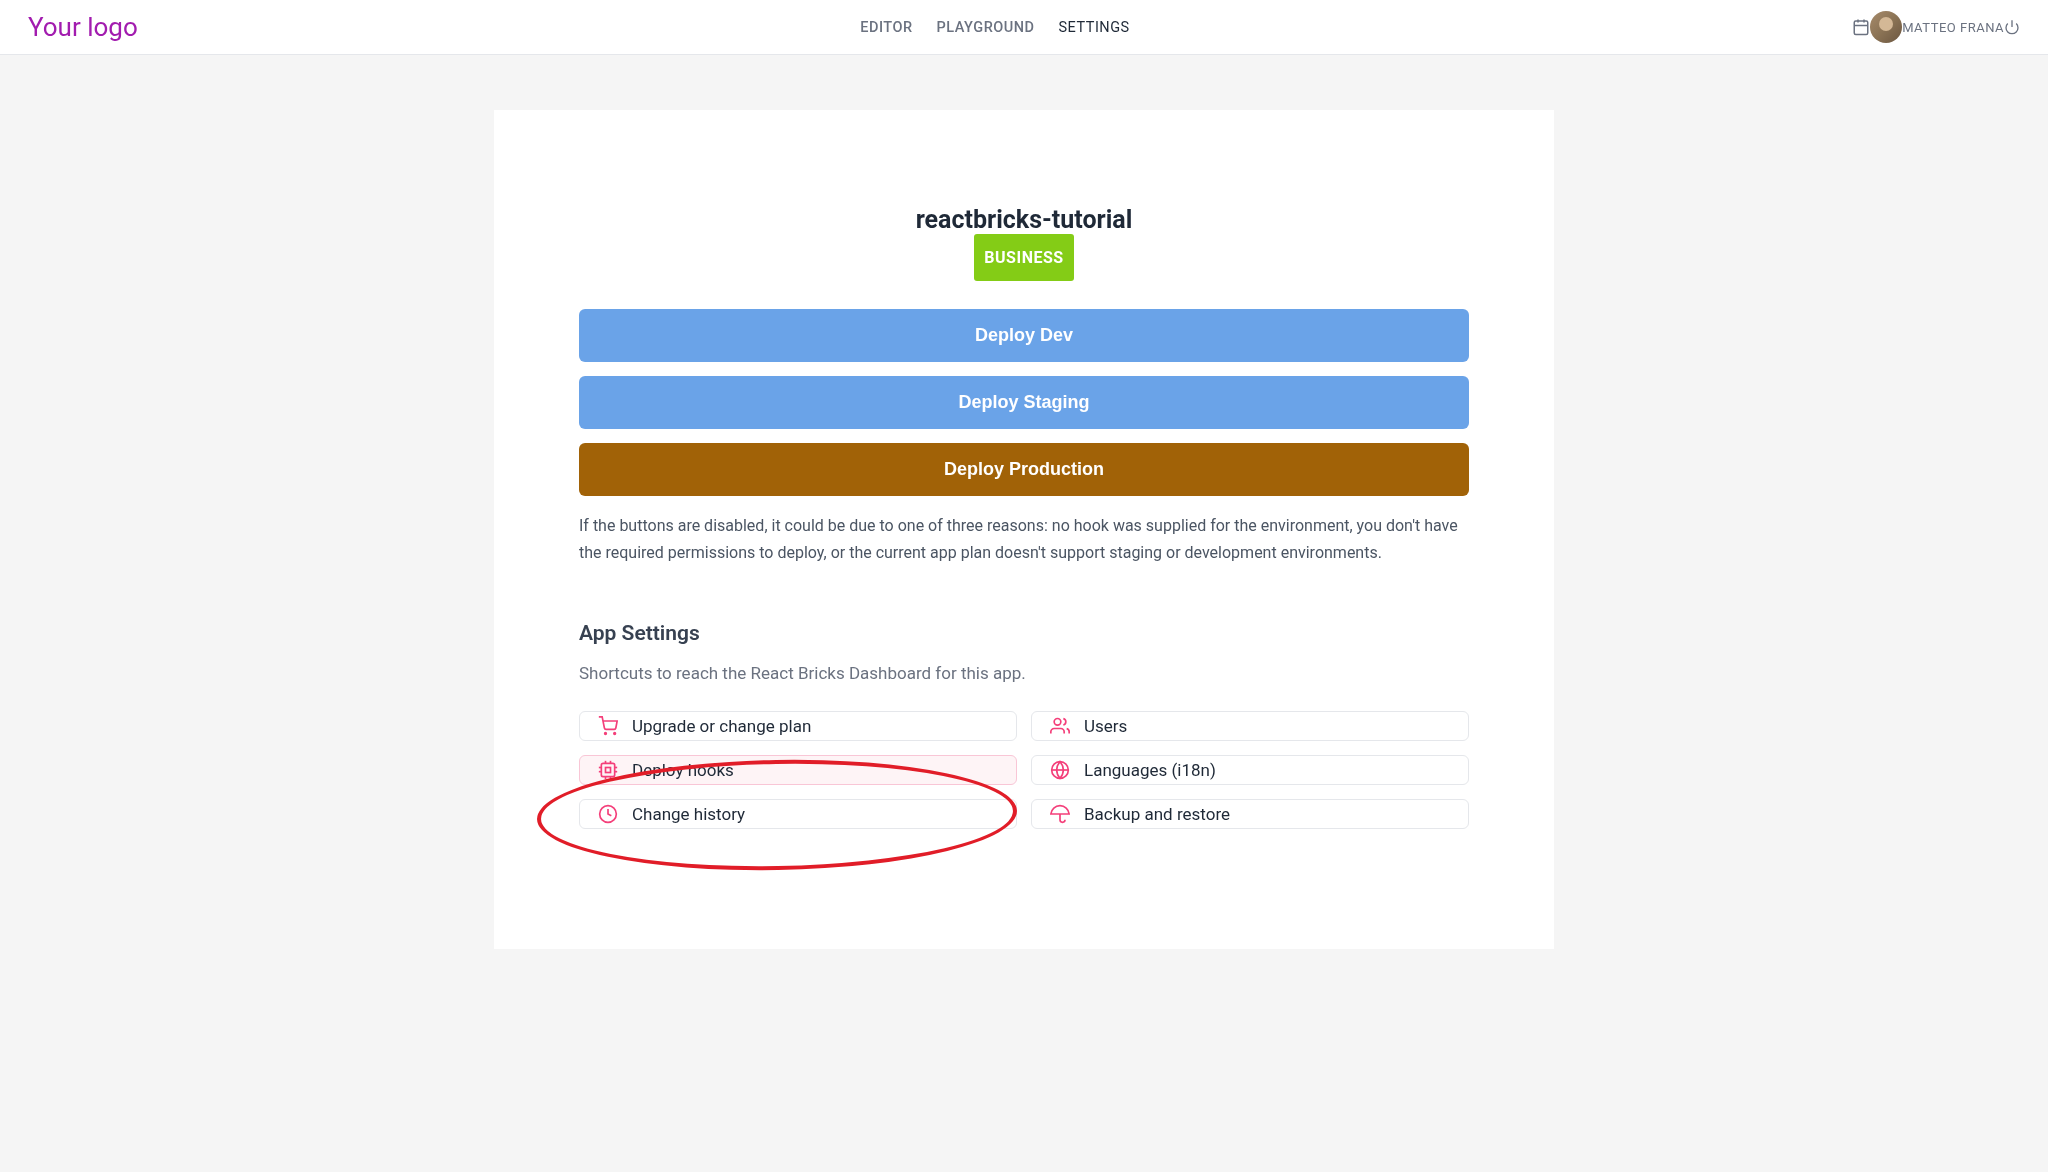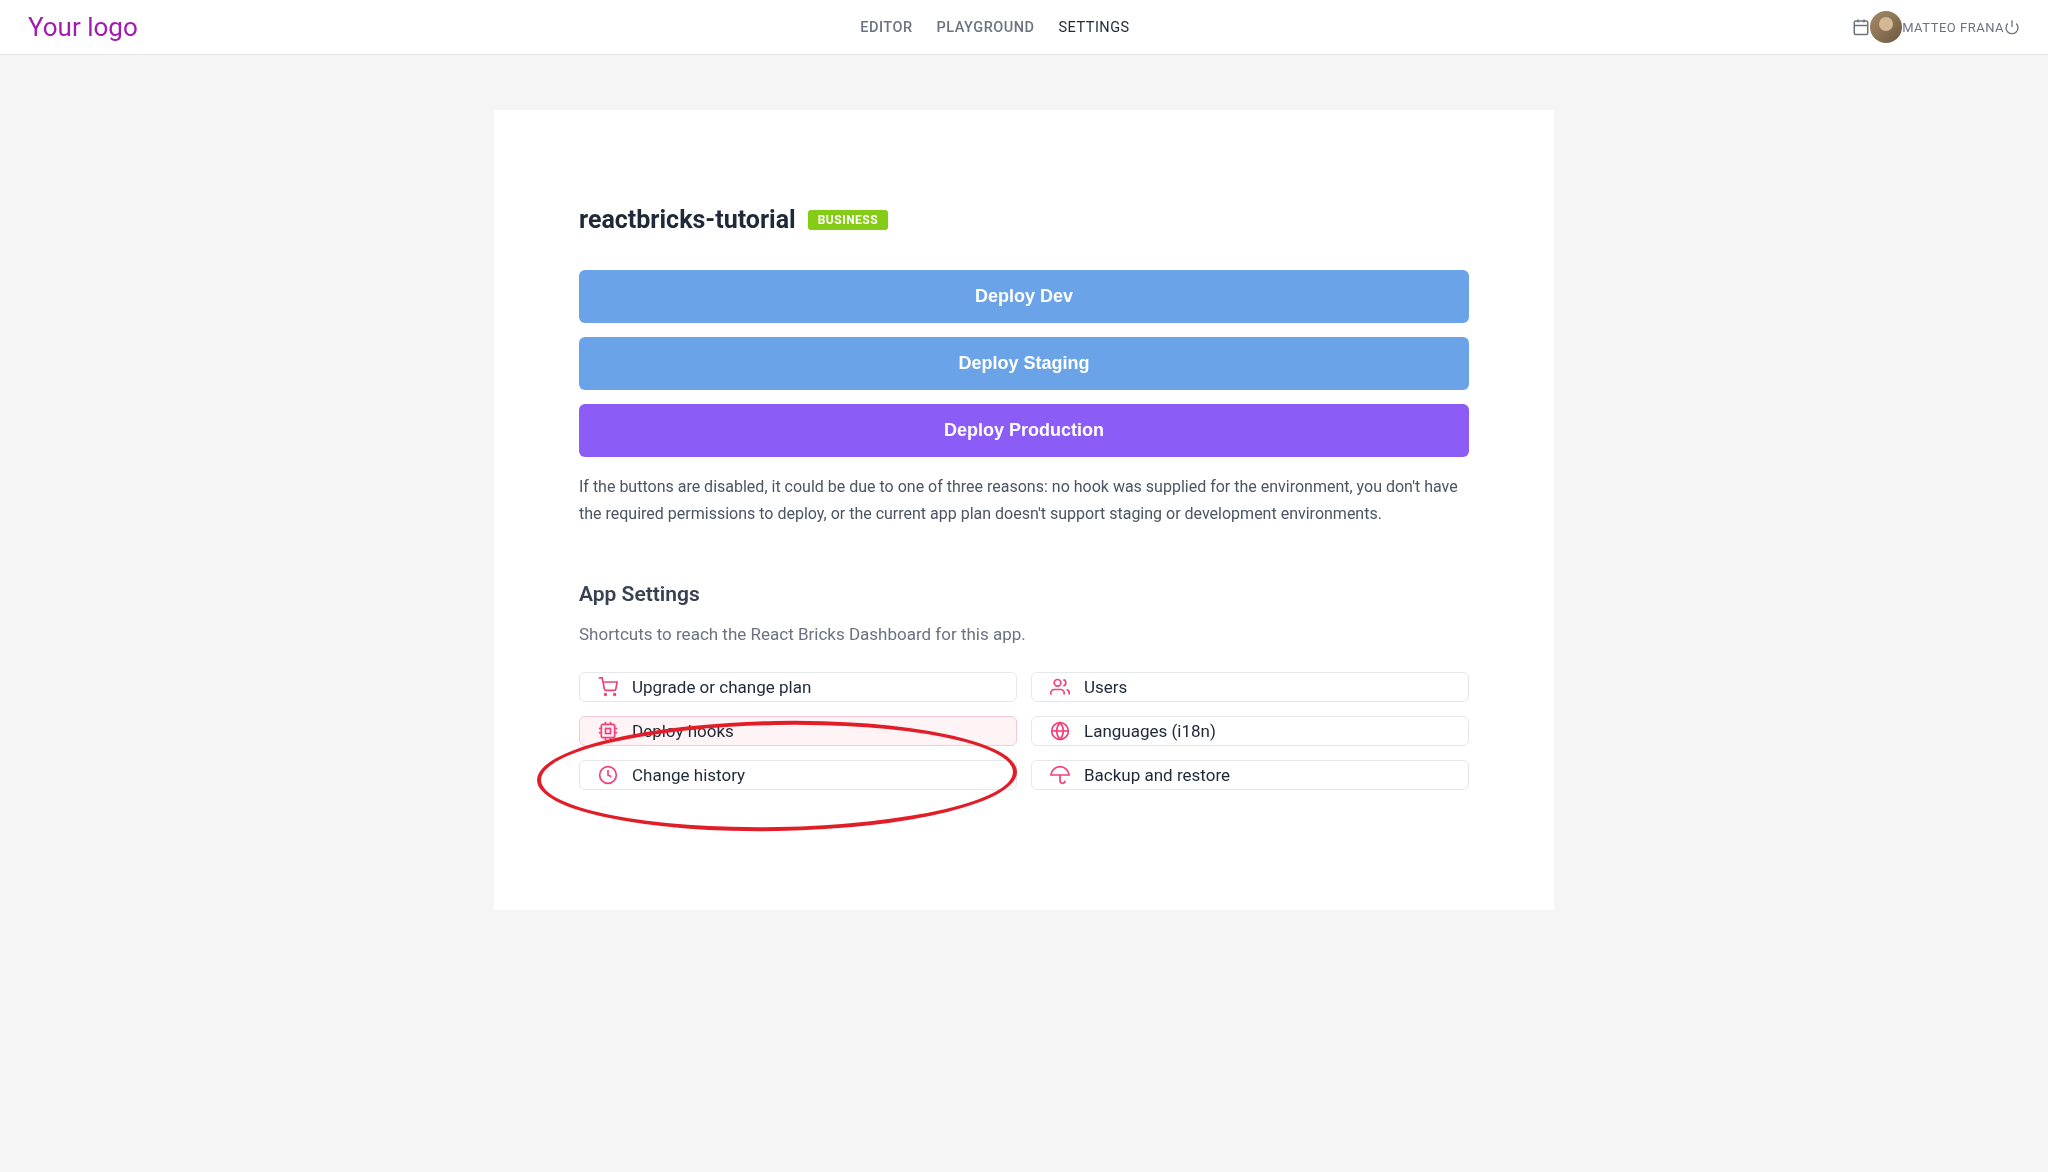--- a/index.html
+++ b/index.html
@@ -83,35 +83,35 @@
     }
     .container {
       max-width: 1060px;
       margin: 55px auto 0;
       background: #fff;
       padding: 95px 85px 120px 85px;
     }
     .title-row {
       display: flex;
       align-items: center;
-      gap: 12px;
-      margin-bottom: 36px;
+      margin-bottom: 28px;
+      flex-direction: column;
     }
     .title {
       font-size: 25px;
       font-weight: 700;
       color: #1f2937;
     }
     .badge {
       background: #84cc16;
       color: #fff;
-      font-size: 12px;
+      font-size: 16px;
       font-weight: 700;
       letter-spacing: 0.5px;
-      padding: 3px 10px;
+      padding: 14px 10px;
       border-radius: 3px;
     }
     .deploy-buttons {
       display: flex;
       gap: 14px;
       margin-bottom: 16px;
       flex-direction: column;
     }
     .deploy-btn {
       padding: 16px 30px;
@@ -119,21 +119,21 @@
       border-radius: 6px;
       font-size: 18px;
       font-weight: 600;
       color: #fff;
       cursor: pointer;
     }
     .deploy-btn.blue {
       background: #6aa3e8;
     }
     .deploy-btn.pink {
-      background: #8b5cf6;
+      background: #a16207;
       text-align: center;
     }
     .info-text {
       font-size: 16px;
       color: #4b5563;
       line-height: 1.7;
       margin-bottom: 55px;
     }
     .section-title {
       font-size: 21px;

